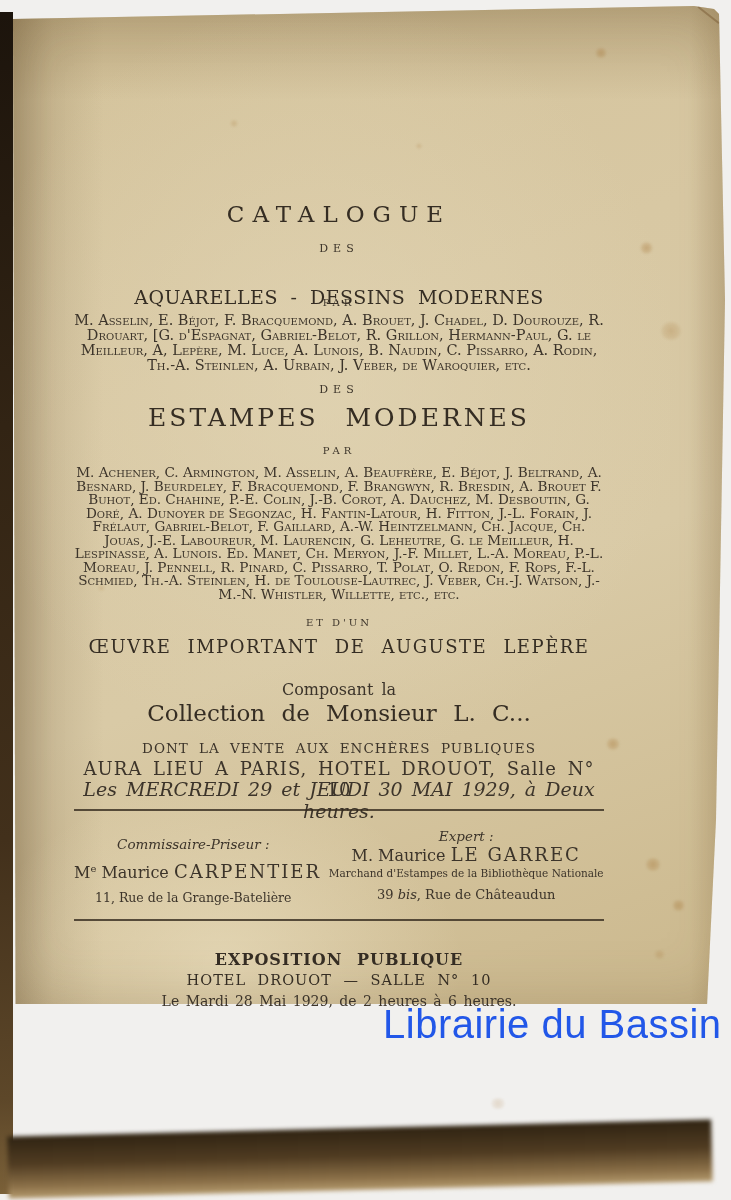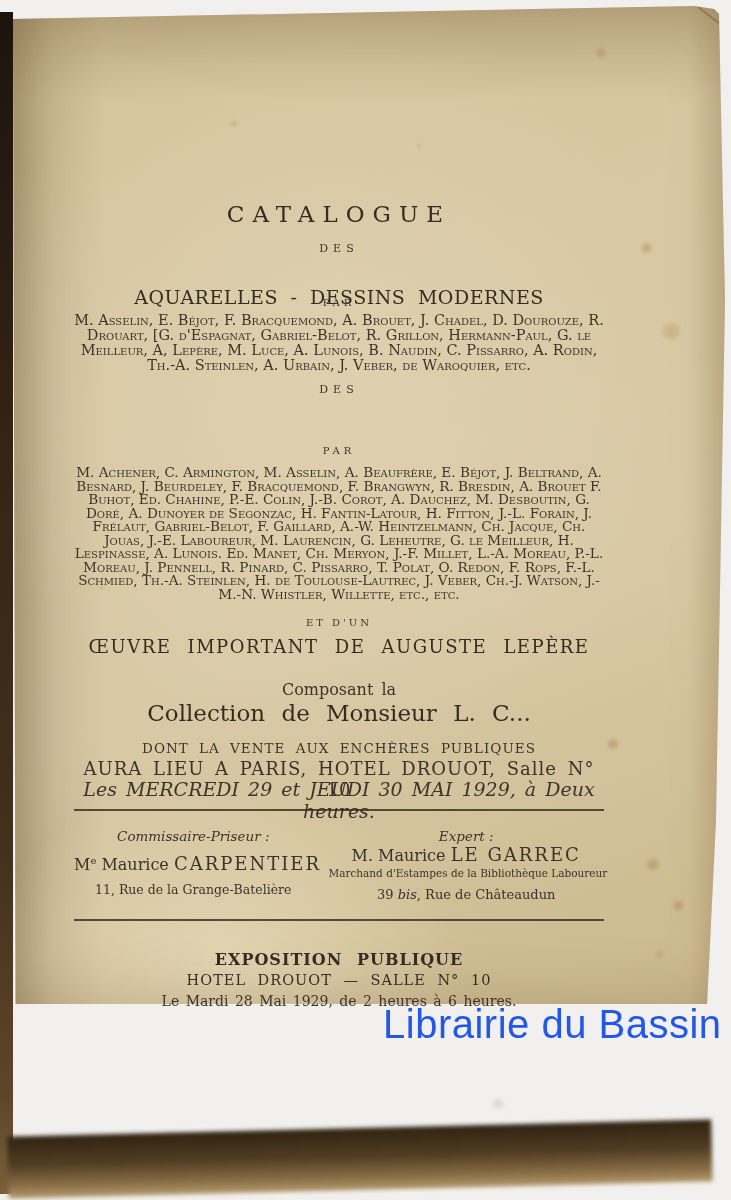--- a/index.html
+++ b/index.html
@@ -73,21 +73,21 @@
   .t-dates{top:778px;font-size:19px;font-style:italic;word-spacing:3px;}
   .rule{position:absolute;left:50%;transform:translateX(-50%);width:72px;height:0;
     border-top:2px solid rgba(52,42,30,.8);}
   .r1{top:809px;}
   .r2{top:919px;}
   .officials{top:828px;display:flex;justify-content:space-between;text-align:center;}
   .off-col{display:block;}
   .off-left{width:45%;}
   .off-right{width:52%;}
   .off-role{font-style:italic;font-size:13.5px;}
-  .off-left .off-role{}
+  .off-left .off-role{margin-top:8px;}
   .off-name{font-size:16px;margin-top:9px;white-space:nowrap;}
   .off-right .off-name{margin-top:0;}
   .lastname{font-size:18px;letter-spacing:2px;}
   .off-sub{font-size:10.5px;margin-top:2px;white-space:nowrap;}
   .off-addr{font-size:12.5px;margin-top:8px;}
   .off-right .off-addr{font-size:13px;}
   sup.sup-e{font-size:10px;}
   .t-expo1{top:950px;font-size:16px;font-weight:700;letter-spacing:1px;word-spacing:8px;color:#352d23;}
   .t-expo2{top:972px;font-size:14.5px;letter-spacing:1px;word-spacing:6px;color:#352d23;}
   .t-expo3{top:993px;font-size:14px;word-spacing:2px;}
@@ -119,20 +119,21 @@
 
   <div class="content">
     <div class="t-catalogue">CATALOGUE</div>
     <div class="t-des d1">DES</div>
 
     <div class="t-title1">AQUARELLES - DESSINS MODERNES</div>
     <div class="t-par p1">PAR</div>
     <div class="t-artists a1">M. Asselin, E. Béjot, F. Bracquemond, A. Brouet, J. Chadel, D. Dourouze, R. Drouart, [G. d'Espagnat, Gabriel-Belot, R. Grillon, Hermann-Paul, G. le Meilleur, A, Lepère, M. Luce, A. Lunois, B. Naudin, C. Pissarro, A. Rodin, Th.-A. Steinlen, A. Urbain, J. Veber, de Waroquier, etc.</div>
 
     <div class="t-des d2">DES</div>
+    <div class="t-title2">ESTAMPES MODERNES</div>
     <div class="t-par p2">PAR</div>
     <div class="t-artists a2">M. Achener, C. Armington, M. Asselin, A. Beaufrère, E. Béjot, J. Beltrand, A. Besnard, J. Beurdeley, F. Bracquemond, F. Brangwyn, R. Bresdin, A. Brouet F. Buhot, Ed. Chahine, P.-E. Colin, J.-B. Corot, A. Dauchez, M. Desboutin, G. Doré, A. Dunoyer de Segonzac, H. Fantin-Latour, H. Fitton, J.-L. Forain, J. Frélaut, Gabriel-Belot, F. Gaillard, A.-W. Heintzelmann, Ch. Jacque, Ch. Jouas, J.-E. Laboureur, M. Laurencin, G. Leheutre, G. le Meilleur, H. Lespinasse, A. Lunois. Ed. Manet, Ch. Meryon, J.-F. Millet, L.-A. Moreau, P.-L. Moreau, J. Pennell, R. Pinard, C. Pissarro, T. Polat, O. Redon, F. Rops, F.-L. Schmied, Th.-A. Steinlen, H. de Toulouse-Lautrec, J. Veber, Ch.-J. Watson, J.-M.-N. Whistler, Willette, etc., etc.</div>
 
     <div class="t-etdun">ET D'UN</div>
     <div class="t-oeuvre">ŒUVRE IMPORTANT DE AUGUSTE LEPÈRE</div>
 
     <div class="t-composant">Composant la</div>
     <div class="t-collection">Collection de Monsieur L. C...</div>
     <div class="t-vente1">DONT LA VENTE AUX ENCHÈRES PUBLIQUES</div>
     <div class="t-vente2">AURA LIEU A PARIS, HOTEL DROUOT, Salle N° 10</div>
@@ -142,21 +143,21 @@
 
     <div class="officials">
       <div class="off-col off-left">
         <div class="off-role">Commissaire-Priseur :</div>
         <div class="off-name"><span>M</span><sup class="sup-e">e</sup> <span>Maurice</span> <span class="lastname">CARPENTIER</span></div>
         <div class="off-addr">11, Rue de la Grange-Batelière</div>
       </div>
       <div class="off-col off-right">
         <div class="off-role">Expert :</div>
         <div class="off-name"><span>M. Maurice</span> <span class="lastname">LE GARREC</span></div>
-        <div class="off-sub">Marchand d'Estampes de la Bibliothèque Laboureur</div>
+        <div class="off-sub">Marchand d'Estampes de la Bibliothèque Nationale</div>
         <div class="off-addr"><span>39 </span><i>bis</i><span>, Rue de Châteaudun</span></div>
       </div>
     </div>
 
     <div class="rule r2"></div>
 
     <div class="t-expo1">EXPOSITION PUBLIQUE</div>
     <div class="t-expo2">HOTEL DROUOT — SALLE N° 10</div>
     <div class="t-expo3">Le Mardi 28 Mai 1929, de 2 heures à 6 heures.</div>
   </div>

